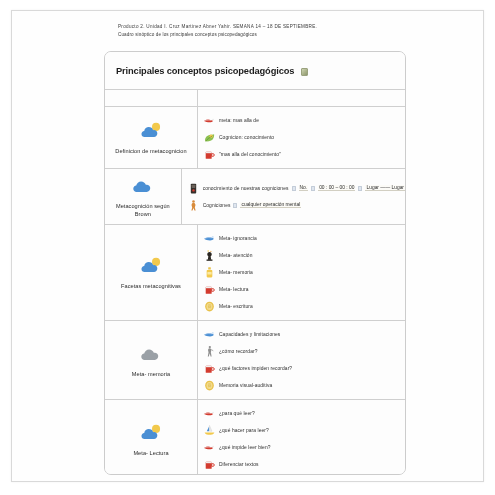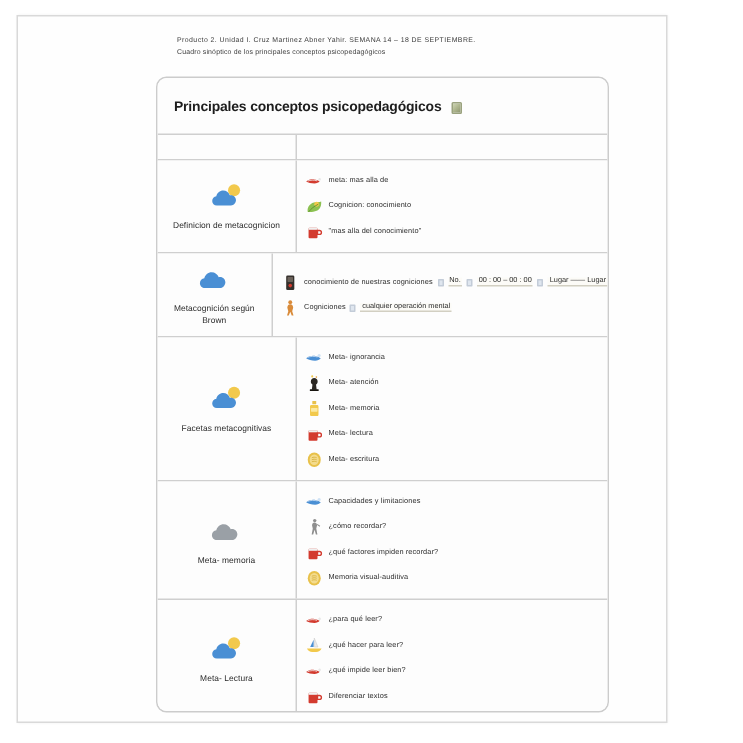--- a/index.html
+++ b/index.html
@@ -10,21 +10,21 @@
     overflow: hidden;
     background: #ffffff;
     font-family: "Liberation Sans", sans-serif;
   }
 
   
   #page-sheet {
     position: absolute;
     left: 11px;
     top: 10px;
-    width: 434px;
+    width: 473px;
     height: 472px;
     background: #fefefe;
     border: 1px solid #d9d9d9;
     box-shadow: 0 0 2px rgba(0,0,0,0.06);
   }
 
   
   #doc-header {
     position: absolute;
     left: 106px;

